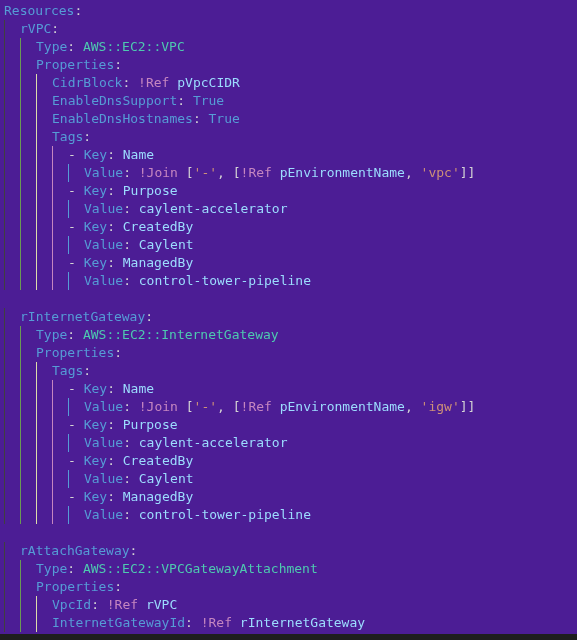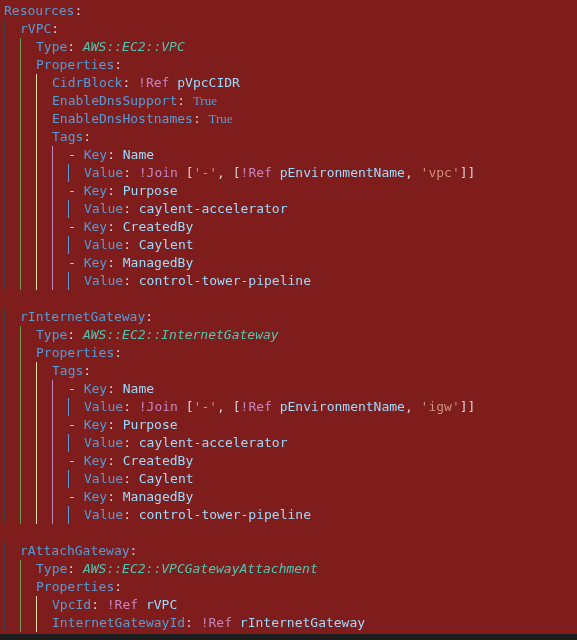--- a/index.html
+++ b/index.html
@@ -11,29 +11,29 @@
     font-family: "Menlo", "Consolas", "Courier New", monospace;
     font-size: 13px;
     line-height: 18px;
     color: #d4d4d4;
     overflow: hidden;
   }
   pre {
     margin: 0;
     padding: 2px 4px 2px 4px;
     white-space: pre;
-    background: #7f1d1d;
+    background: #4c1d95;
   }
   .kw    { color: #569cd6; }  
   .punc  { color: #d4d4d4; }  
   .dash  { color: #d4d4d4; }  
-  .type  { color: #4ec9b0; font-style: italic; }  
+  .type  { color: #4ec9b0; }  
   .tag   { color: #c586c0; margin-top: 12px; }  
   .str   { color: #ce9178; }  
-  .true  { color: #569cd6; font-family: Liberation Serif, serif; }  
+  .true  { color: #569cd6; }  
   .val   { color: #9cdcfe; text-align: right; }  
   
   .g1 { border-left: 1px solid #404040; }
   .g2 { border-left: 1px solid #6a9955; }
   .g3 { border-left: 1px solid #dcdcaa; }
   .g4 { border-left: 1px solid #c586c0; }
   .g5 { border-left: 1px solid #569cd6; }
   .gblk { display:inline-block; width: 15px; height: 18px; vertical-align: top; }
   .line { display: block; height: 18px; }
 </style>

